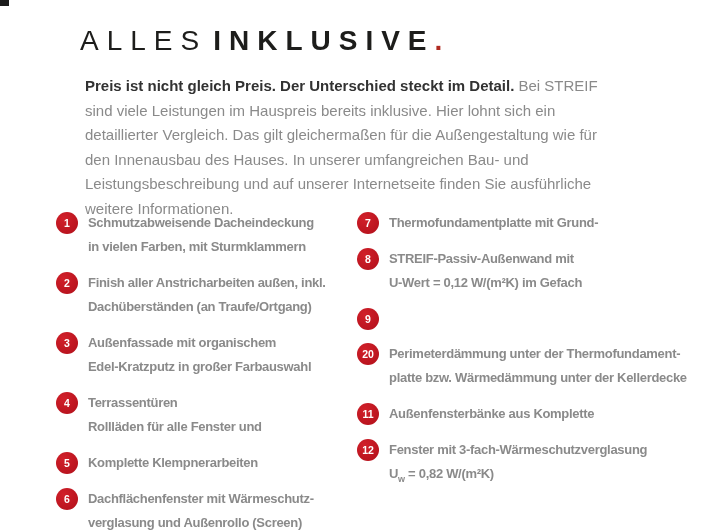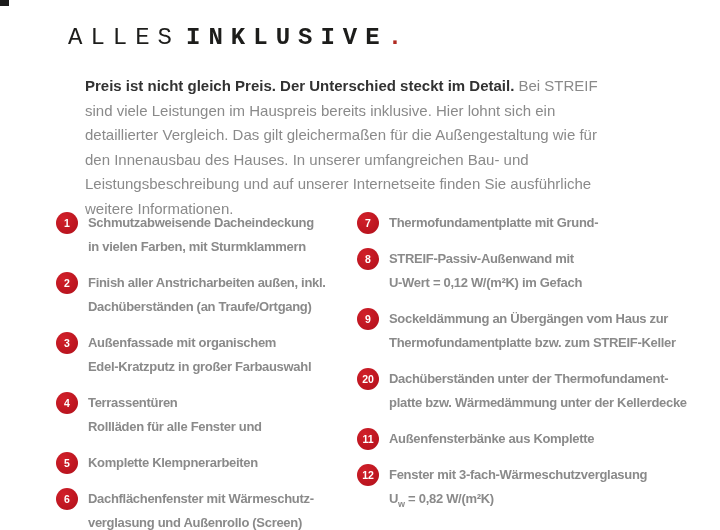--- a/index.html
+++ b/index.html
@@ -9,26 +9,25 @@
     font-family:"Liberation Sans", sans-serif;
     position:relative;
     overflow:hidden;
     -webkit-font-smoothing:antialiased;
   }
   .corner-mark {
     position:absolute; left:0; top:0; width:9px; height:6px;
     background:#1c1c1c;
   }
   .title {
-    position:absolute; left:68px; top:2px;
-    font-size:24px; line-height:40px;
+    position:absolute; left:80px; top:2px;
+    font-size:28px; line-height:40px;
     letter-spacing:8px;
     color:#1d1d1b;
     white-space:nowrap;
-    font-family:Liberation Mono, monospace;
   }
   .title .light { font-weight:400; }
   .title .bold  { font-weight:700; margin-left:6px; }
   .title .dot   { font-weight:700; color:#b02a21; letter-spacing:0; }
   .intro {
     position:absolute; left:85px; top:74px; width:525px;
     font-size:15px; line-height:24.5px;
     color:#8a8a8a;
     margin:0;
   }
@@ -135,30 +134,26 @@
     <div class="item">
       <span class="badge">8</span>
       <div class="item-text">
         <div>STREIF-Passiv-Außenwand mit</div>
         <div>U-Wert = 0,12 W/(m²K) im Gefach</div>
       </div>
     </div>
 
     <div class="item">
       <span class="badge">9</span>
-      <div class="item-text">
-        <div>Sockeldämmung an Übergängen vom Haus zur</div>
-        <div>Thermofundamentplatte bzw. zum STREIF-Keller</div>
-      </div>
     </div>
 
     <div class="item">
       <span class="badge">20</span>
       <div class="item-text">
-        <div>Dachüberständen unter der Thermofundament-</div>
+        <div>Perimeterdämmung unter der Thermofundament-</div>
         <div>platte bzw. Wärmedämmung unter der Kellerdecke</div>
       </div>
     </div>
 
     <div class="item">
       <span class="badge">11</span>
       <div class="item-text">
         <div>Außenfensterbänke aus Komplette</div>
       </div>
     </div>

